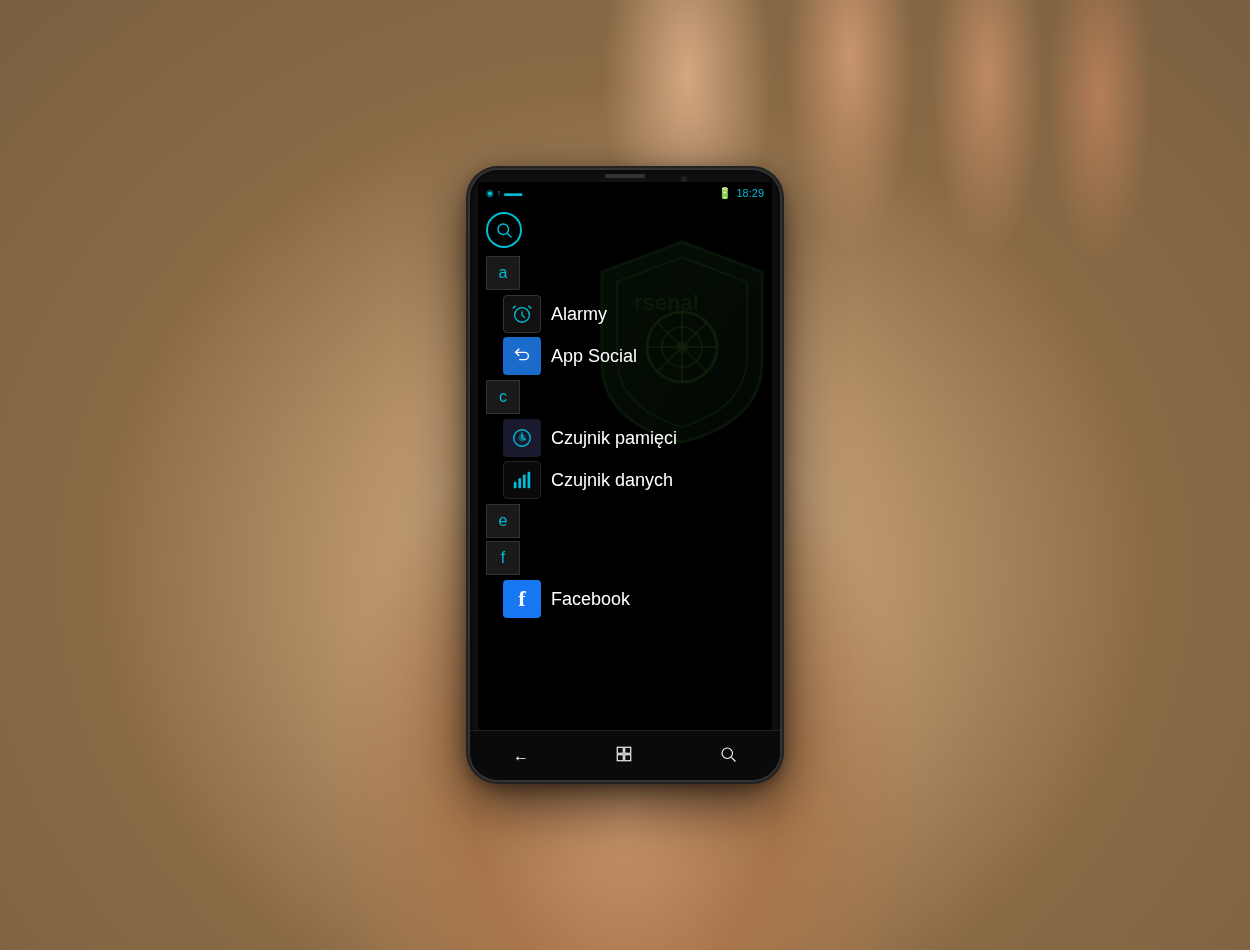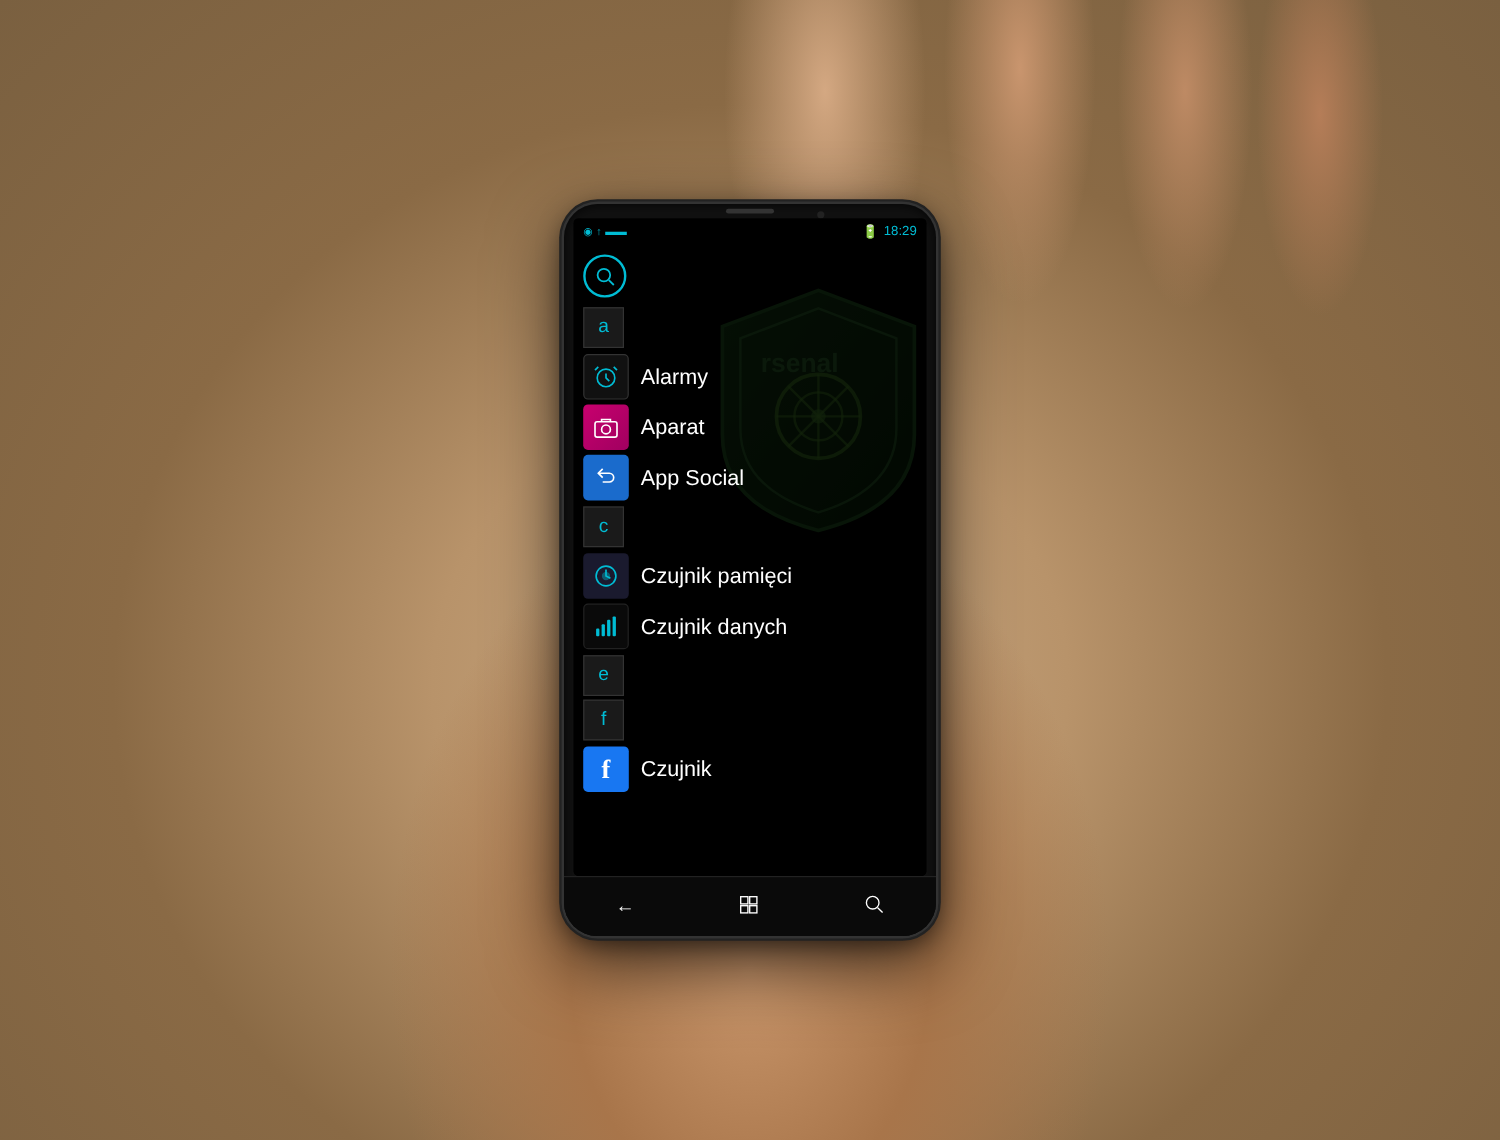--- a/index.html
+++ b/index.html
@@ -156,21 +156,21 @@
       color: #00bcd4;
       font-size: 16px;
       font-weight: 300;
       margin: 3px 8px;
     }
 
     
     .app-item {
       display: flex;
       align-items: center;
-      padding: 2px 8px;
+      padding: 2px 25px;
       gap: 10px;
       cursor: pointer;
     }
 
     .app-icon {
       width: 38px;
       height: 38px;
       border-radius: 4px;
       display: flex;
       align-items: center;
@@ -307,30 +307,20 @@
             <div class="app-icon icon-alarmy" style="background:#111; border:1px solid #333;">
               <svg width="22" height="22" viewBox="0 0 24 24" fill="none" stroke="#00bcd4" stroke-width="1.5">
                 <circle cx="12" cy="13" r="8"></circle>
                 <path d="M12 9v4l3 3"></path>
                 <path d="M5 3L2 6M22 6l-3-3"></path>
               </svg>
             </div>
             <span class="app-name">Alarmy</span>
           </div>
 
-          <div class="app-item">
-            <div class="app-icon icon-aparat">
-              <svg width="22" height="22" viewBox="0 0 24 24" fill="none" stroke="#ffffff" stroke-width="1.5">
-                <rect x="2" y="7" width="20" height="14" rx="2"></rect>
-                <circle cx="12" cy="14" r="4"></circle>
-                <path d="M8 7V5h8v2"></path>
-              </svg>
-            </div>
-            <span class="app-name">Aparat</span>
-          </div>
 
           <div class="app-item">
             <div class="app-icon icon-appsocial">
               <svg width="22" height="22" viewBox="0 0 24 24" fill="none" stroke="#ffffff" stroke-width="1.5">
                 <path d="M9 12l-4-4 4-4"></path>
                 <path d="M5 8h10a4 4 0 010 8H9"></path>
               </svg>
             </div>
             <span class="app-name">App Social</span>
           </div>
@@ -368,21 +358,21 @@
 
 
           <div class="section-letter">
             <span>f</span>
           </div>
 
           <div class="app-item">
             <div class="app-icon icon-facebook">
               <span style="color:#fff; font-size:22px; font-weight:bold; font-family:serif;">f</span>
             </div>
-            <span class="app-name">Czujnik</span>
+            <span class="app-name">Facebook</span>
           </div>
 
 
         </div>
 
       </div>
 
     </div>
 
     <div class="bottom-nav">

